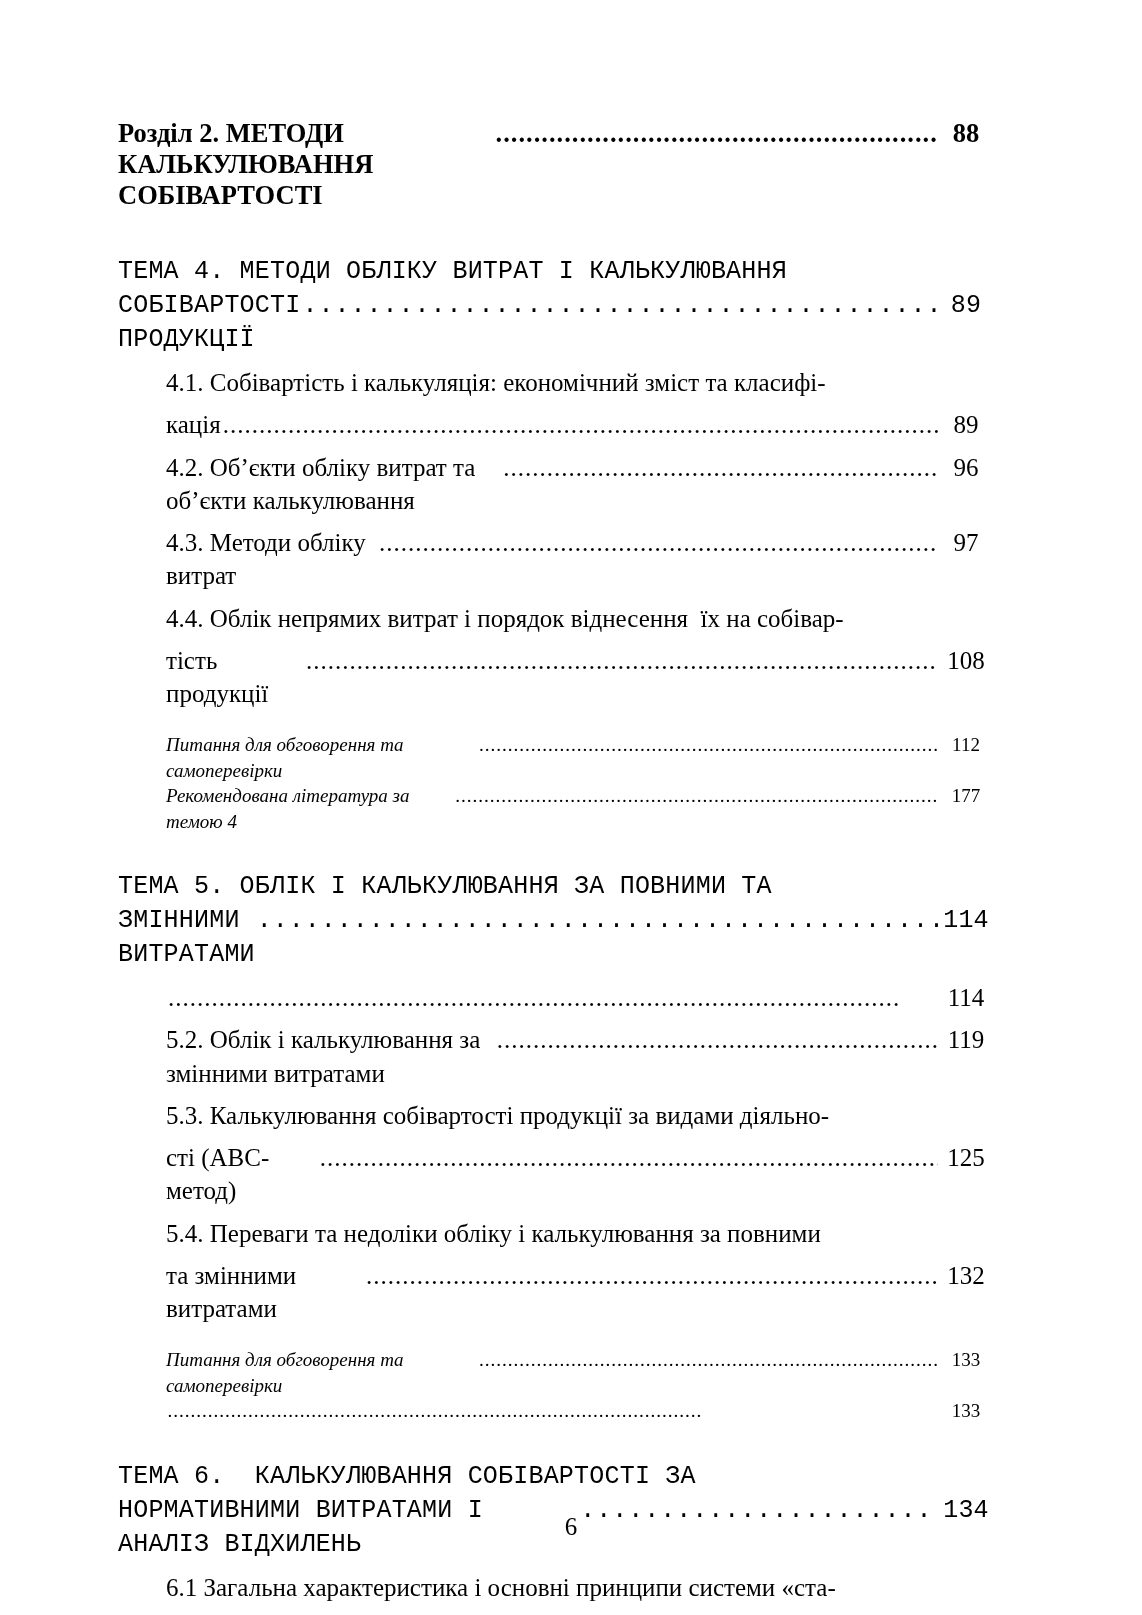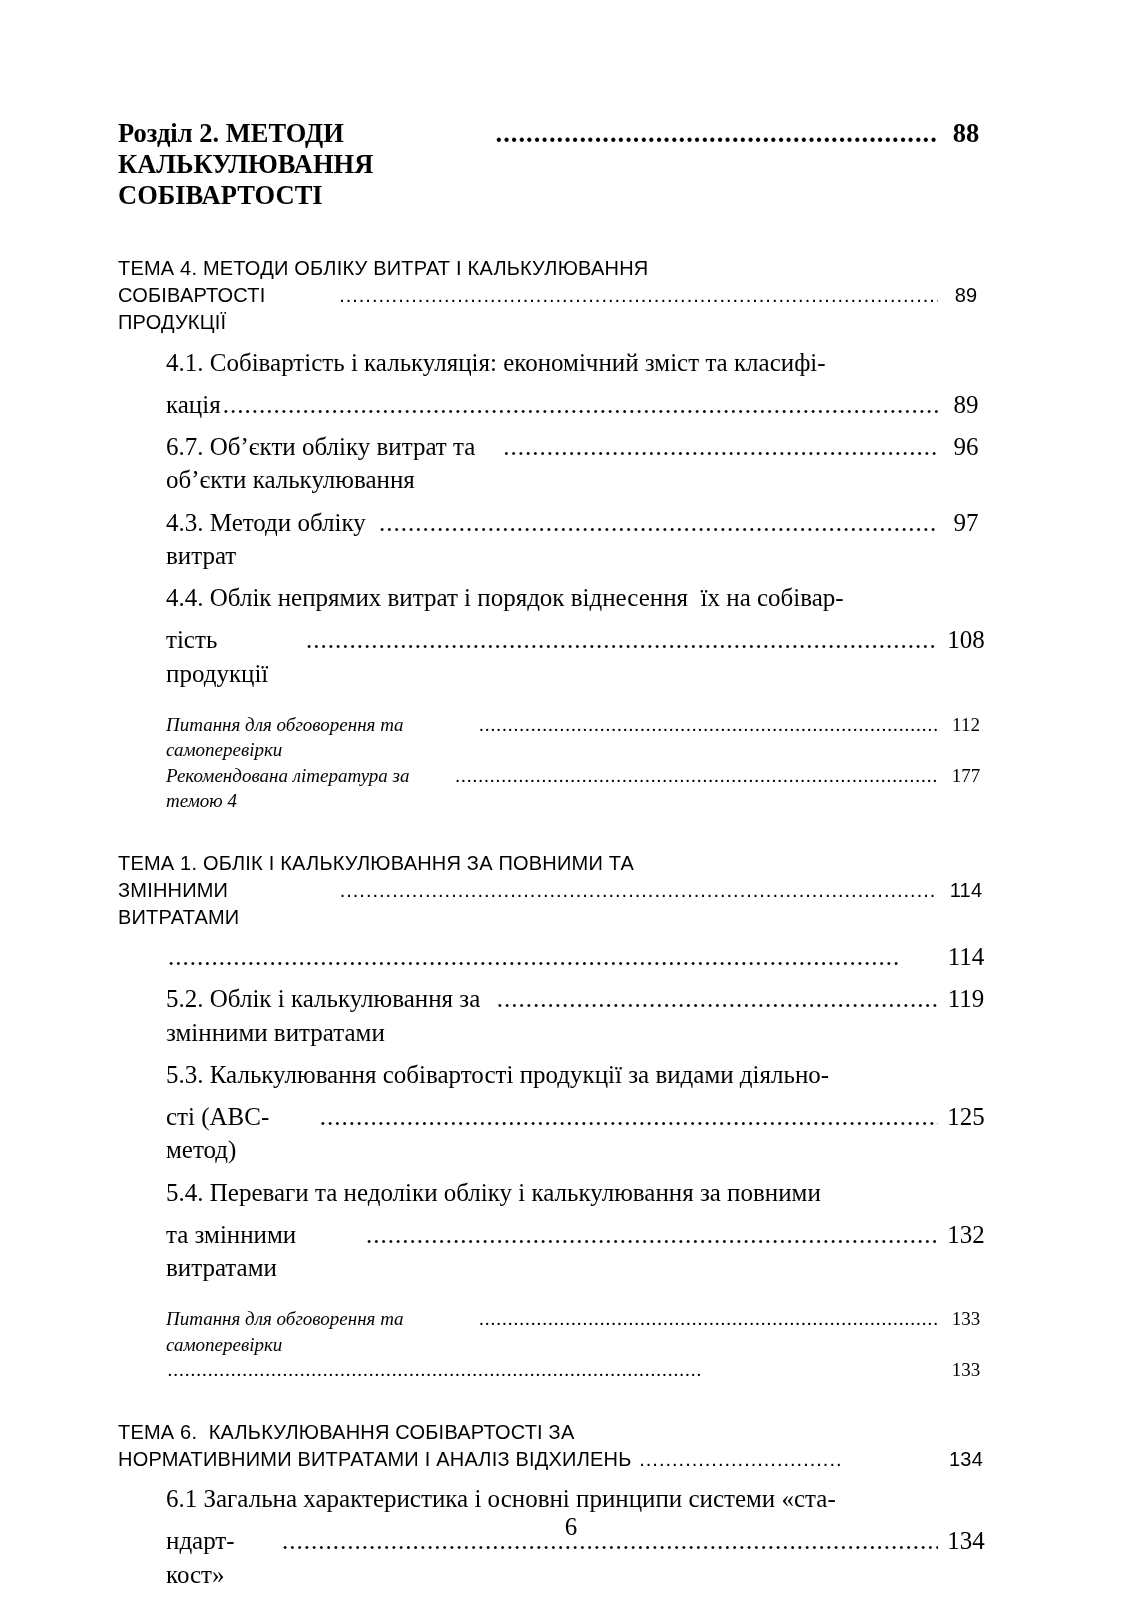--- a/index.html
+++ b/index.html
@@ -60,22 +60,22 @@
   
   .chapter {
     font-weight: bold;
     font-size: 26.5px;
     margin-bottom: 44px;
   }
   .chapter .page-num { min-width: 52px; font-weight: bold; }
 
   
   .theme {
-    font-family: Liberation Sans, sans-serif;
-    font-size: 20px;
+    font-family: Liberation Mono, monospace;
+    font-size: 25px;
     line-height: 1.36;
     letter-spacing: 0.2px;
   }
   .theme .page-num { min-width: 52px; }
 
   
   .sub {
     font-size: 25px;
     line-height: 1.33;
     padding-left: 48px;
@@ -134,21 +134,21 @@
       <div class="cont sub">
         <span class="label">4.1. Собівартість і калькуляція: економічний зміст та класифі-</span>
       </div>
       <div class="row sub">
         <span class="label">кація</span>
         <span class="dots">..................................................................................................................</span>
         <span class="page-num">89</span>
       </div>
 
       <div class="row sub">
-        <span class="label">6.7. Об’єкти обліку витрат та об’єкти калькулювання</span>
+        <span class="label">4.2. Об’єкти обліку витрат та об’єкти калькулювання</span>
         <span class="dots">.....................................................................................................</span>
         <span class="page-num">96</span>
       </div>
 
       <div class="row sub">
         <span class="label">4.3. Методи обліку витрат</span>
         <span class="dots">.....................................................................................................</span>
         <span class="page-num">97</span>
       </div>
 
@@ -172,21 +172,21 @@
         <span class="label">Рекомендована література за темою 4</span>
         <span class="dots">.............................................................................................</span>
         <span class="page-num">177</span>
       </div>
     </div>
 
     <div class="gap-lg"></div>
 
     <div class="block">
       <div class="cont theme">
-        <span class="label">ТЕМА 1. ОБЛІК І КАЛЬКУЛЮВАННЯ ЗА ПОВНИМИ ТА</span>
+        <span class="label">ТЕМА 5. ОБЛІК І КАЛЬКУЛЮВАННЯ ЗА ПОВНИМИ ТА</span>
       </div>
       <div class="row theme">
         <span class="label">ЗМІННИМИ ВИТРАТАМИ </span>
         <span class="dots">.....................................................................................................</span>
         <span class="page-num">114</span>
       </div>
 
       <div class="row sub">
         <span class="dots">.....................................................................................................</span>
         <span class="page-num">114</span>

